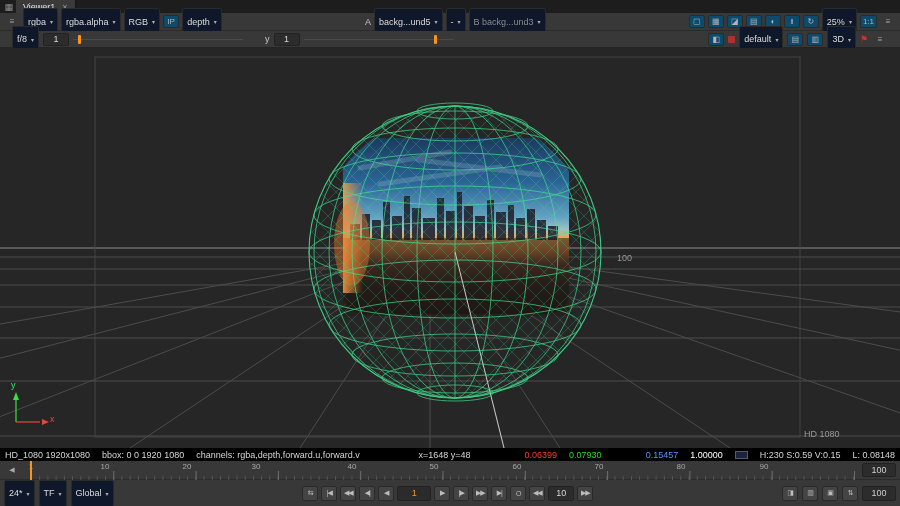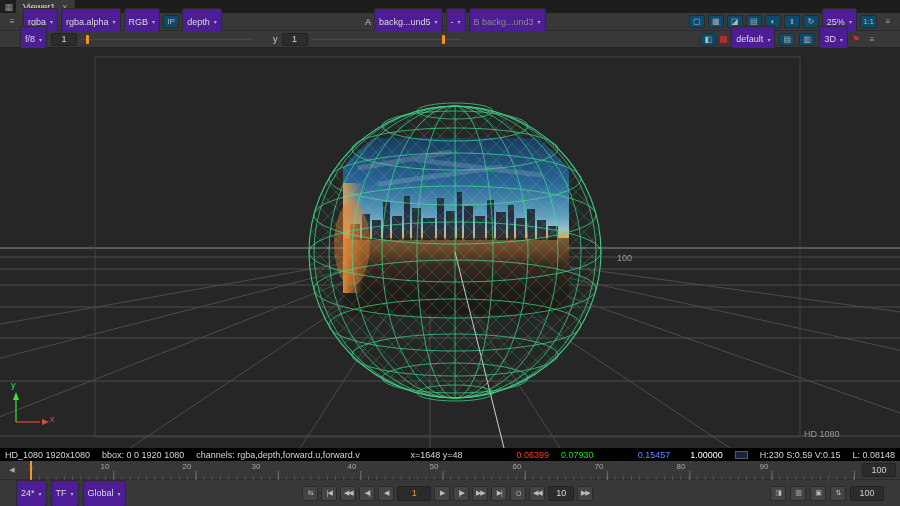--- a/index.html
+++ b/index.html
@@ -10,22 +10,22 @@
 
   
   #tabbar{top:0;height:13px;background:#1d1d1d;padding-left:2px;}
   .app-icon{color:#8f8f8f;font-size:9px;width:14px;text-align:center;}
   .tab{height:13px;background:#3a3a3a;display:flex;align-items:center;gap:7px;padding:0 7px;border-right:1px solid #161616;}
   .tab .title{color:#e0e0e0;font-size:9px;}
   .tab .close{color:#9a9a9a;font-size:9px;cursor:pointer;}
 
   
   #toolbar1{top:13px;height:18px;background:#383838;border-bottom:1px solid #2b2b2b;padding:0 4px;gap:3px;}
-  #toolbar2{top:31px;height:17px;background:#383838;border-bottom:1px solid #242424;padding:0 20px;gap:4px;}
-  .dd{background:#4c1d95;border:1px solid #2a2a2a;border-radius:2px;height:27px;display:inline-flex;align-items:center;padding:0 4px;color:#dcdcdc;white-space:nowrap;}
+  #toolbar2{top:31px;height:17px;background:#383838;border-bottom:1px solid #242424;padding:0 12px;gap:4px;}
+  .dd{background:#0f172a;border:1px solid #2a2a2a;border-radius:2px;height:27px;display:inline-flex;align-items:center;padding:0 4px;color:#dcdcdc;white-space:nowrap;}
   .dd::after{content:"▾";font-size:6px;color:#b0b0b0;margin-left:4px;}
   .dd.dim{color:#8a8a8a;}
   .ibtn{min-width:16px;height:13px;background:#0c4a6e;border:1px solid #2a2a2a;border-radius:2px;display:inline-flex;align-items:center;justify-content:center;color:#b4b4b4;font-size:8px;padding:0 2px;}
   .flat{background:none;border:none;color:#aaaaaa;}
   .lbl{color:#c8c8c8;}
   .grow{flex:1;}
   .numfield{background:#2c2c2c;border:1px solid #222222;border-radius:2px;height:13px;min-width:26px;display:inline-flex;align-items:center;justify-content:center;color:#d8d8d8;}
   .slider{position:relative;height:11px;}
   .slider .track{position:absolute;left:0;right:0;top:5px;height:1px;background:#262626;border-bottom:1px solid #4a4a4a;}
   .slider .mark{position:absolute;top:1px;width:3px;height:9px;background:#f7931e;border-radius:1px;}
@@ -36,34 +36,34 @@
   #viewport{position:absolute;top:48px;left:0;width:900px;height:400px;background:#262626;overflow:hidden;}
   .vp-label{position:absolute;font-size:9px;color:#9a9a9a;pointer-events:none;}
   #axis-y-label{color:#3ce06a;}
   #axis-x-label{color:#e04a3a;}
 
   
   #statusbar{top:448px;height:13px;background:#000000;font-family:"DejaVu Sans Mono",monospace;font-size:9px;color:#d6d6d6;padding:0 5px;gap:12px;white-space:nowrap;}
   #statusbar .vr{color:#ff3d2e;}
   #statusbar .vg{color:#27d927;}
   #statusbar .vb{color:#5b93ff;margin-left:32px;}
-  #statusbar .va{color:#ffffff;margin-left:8px;}
+  #statusbar .va{color:#ffffff;}
   .swatch{width:13px;height:8px;background:#1a2440;border:1px solid #5a5a5a;}
 
   
   #ruler{top:461px;height:19px;background:#383838;border-bottom:1px solid #2b2b2b;padding:0 4px;gap:4px;}
   .ruler-strip{position:relative;flex:1;height:19px;
     background-image:linear-gradient(90deg,#6e6e6e 0,#6e6e6e 1px,transparent 1px),linear-gradient(90deg,#555555 0,#555555 1px,transparent 1px);
     background-size:82.3px 9px,8.23px 4px;background-repeat:repeat-x;background-position:7px 100%,7px 100%;}
   .tick-lbl{position:absolute;top:1px;transform:translateX(-50%);color:#a8a8a8;font-size:8px;}
   .playhead{position:absolute;top:0;bottom:0;width:2px;background:#f7931e;}
   .rangebox{background:#2c2c2c;border:1px solid #222222;border-radius:2px;height:14px;min-width:34px;display:inline-flex;align-items:center;justify-content:center;color:#cfcfcf;}
 
   
-  #transport{top:480px;height:26px;background:#383838;padding:0 16px;gap:4px;}
+  #transport{top:480px;height:26px;background:#383838;padding:0 4px;gap:4px;}
   .tbtn{min-width:16px;height:15px;background:#444444;border:1px solid #2a2a2a;border-radius:2px;display:inline-flex;align-items:center;justify-content:center;color:#bdbdbd;font-size:7px;padding:0 2px;letter-spacing:-1px;}
   .framefield{background:#2b2b2b;border:1px solid #222222;border-radius:2px;height:15px;min-width:34px;display:inline-flex;align-items:center;justify-content:center;color:#f7931e;}
   .cluster{display:flex;align-items:center;gap:3px;}
 </style>
 </head>
 <body>
 
 <div class="row" id="tabbar">
   <span class="app-icon">▦</span>
   <div class="tab">

